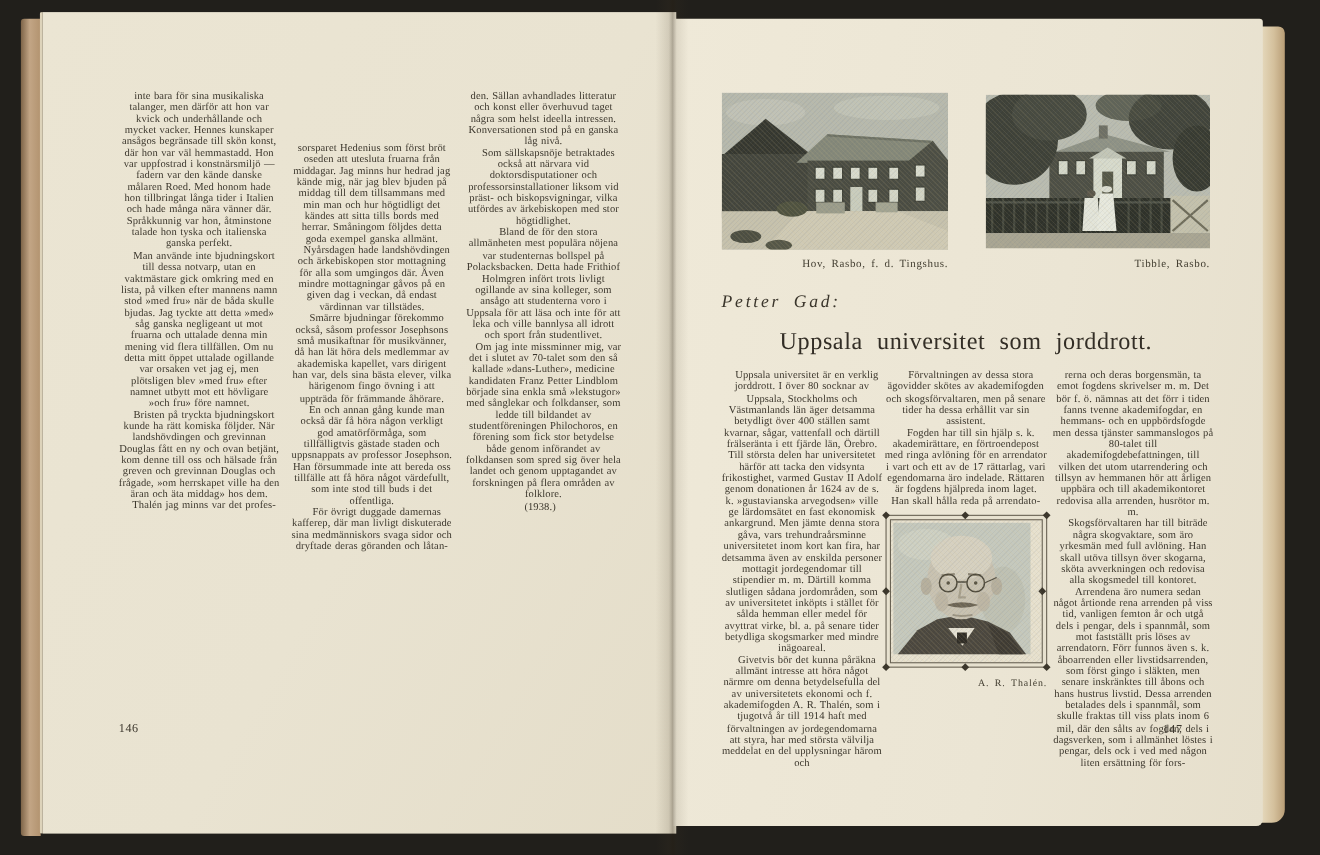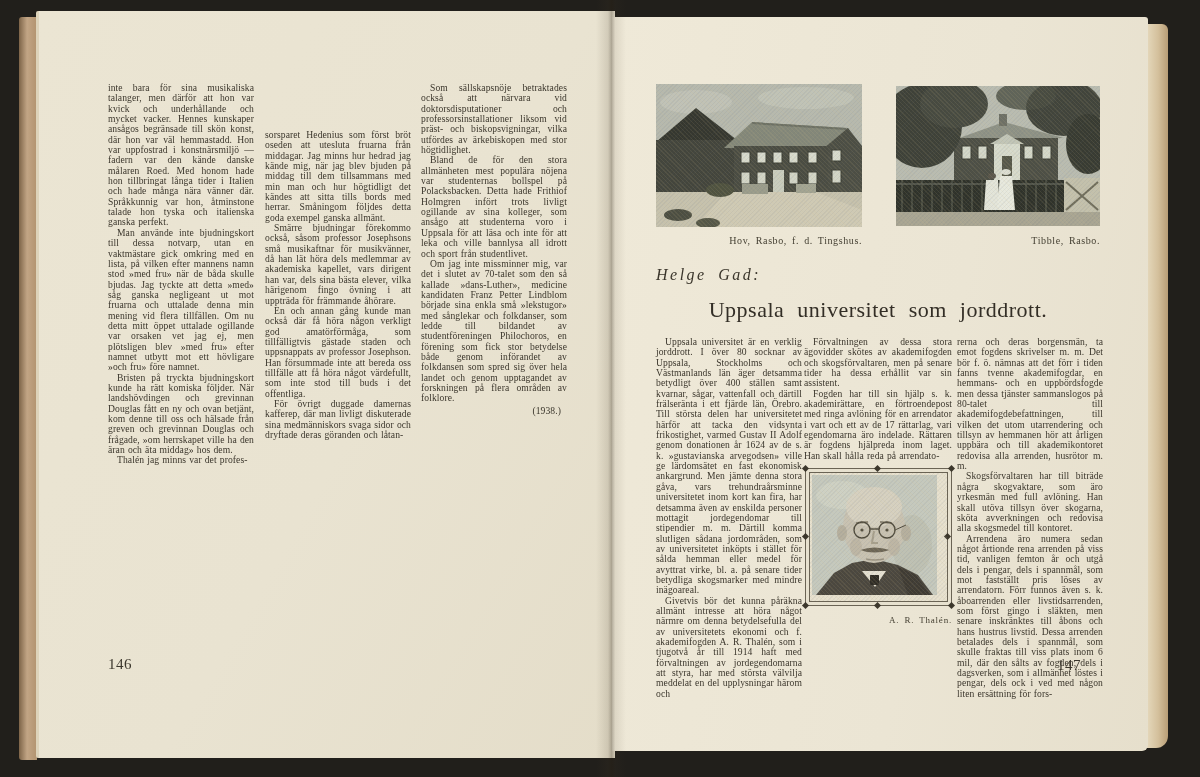--- a/index.html
+++ b/index.html
@@ -20,25 +20,25 @@
     border-left:3px solid #ddd3ba;border-radius:2px 0 0 2px;}
   #right-page{left:612px;top:17px;width:536px;height:734px;
     background:linear-gradient(100deg,#efe9d8 0%,#ebe5d4 60%,#e6dfcc 100%);
     border-radius:0 3px 6px 0;}
   #binding{position:absolute;left:596px;top:0;width:30px;height:777px;
     background:linear-gradient(90deg,rgba(70,58,38,0) 0%,rgba(70,58,38,.14) 40%,
       rgba(45,35,20,.32) 52%,rgba(70,58,38,.10) 64%,rgba(70,58,38,0) 100%);}
 
   .col{position:absolute;text-align:justify;}
   .col p{margin:0;font-size:9.6px;line-height:10.35px;letter-spacing:.08px;
-    word-spacing:.6px;}
+    word-spacing:.6px;text-align:center;}
   .col p.ind{text-indent:9px;}
   .sig{text-align:right;padding-right:6px;margin-top:2px !important;}
 
-  .pagenum{position:absolute;font-size:15px;letter-spacing:.5px;}
+  .pagenum{position:absolute;font-size:11px;letter-spacing:.5px;}
 
   .caption{position:absolute;font-size:10px;letter-spacing:.6px;word-spacing:2px;
     text-align:right;color:#454033;}
 
   #byline{position:absolute;left:44px;top:249px;font-style:italic;font-size:16px;
     letter-spacing:2.5px;word-spacing:5px;color:#3a352b;}
   #article-title{position:absolute;left:40px;top:280px;width:452px;text-align:center;
     font-size:22px;letter-spacing:.5px;word-spacing:7px;color:#332e26;}
 
   .photo{position:absolute;overflow:hidden;}
@@ -72,25 +72,27 @@
 
   <div id="left-page" class="page">
     <div class="col" style="left:69px;top:72px;width:146px;">
       <p>inte bara för sina musikaliska talanger, men därför att hon var kvick och underhållande och mycket vacker. Hennes kunskaper ansågos begränsade till skön konst, där hon var väl hemmastadd. Hon var uppfostrad i konstnärsmiljö — fadern var den kände danske målaren Roed. Med honom hade hon tillbringat långa tider i Italien och hade många nära vänner där. Språkkunnig var hon, åtminstone talade hon tyska och italienska ganska perfekt.</p>
       <p class="ind">Man använde inte bjudningskort till dessa notvarp, utan en vaktmästare gick omkring med en lista, på vilken efter mannens namn stod »med fru» när de båda skulle bjudas. Jag tyckte att detta »med» såg ganska negligeant ut mot fruarna och uttalade denna min mening vid flera tillfällen. Om nu detta mitt öppet uttalade ogillande var orsaken vet jag ej, men plötsligen blev »med fru» efter namnet utbytt mot ett hövligare »och fru» före namnet.</p>
       <p class="ind">Bristen på tryckta bjudningskort kunde ha rätt komiska följder. När landshövdingen och grevinnan Douglas fått en ny och ovan betjänt, kom denne till oss och hälsade från greven och grevinnan Douglas och frågade, »om herrskapet ville ha den äran och äta middag» hos dem.</p>
       <p class="ind">Thalén jag minns var det profes-</p>
     </div>
     <div class="col" style="left:226px;top:72px;width:146px;margin-top:47px;">
       <p>sorsparet Hedenius som först bröt oseden att utesluta fruarna från middagar. Jag minns hur hedrad jag kände mig, när jag blev bjuden på middag till dem tillsammans med min man och hur högtidligt det kändes att sitta tills bords med herrar. Småningom följdes detta goda exempel ganska allmänt.</p>
+      <p class="ind">Nyårsdagen hade landshövdingen och ärkebiskopen stor mottagning för alla som umgingos där. Även mindre mottagningar gåvos på en given dag i veckan, då endast värdinnan var tillstädes.</p>
       <p class="ind">Smärre bjudningar förekommo också, såsom professor Josephsons små musikaftnar för musikvänner, då han lät höra dels medlemmar av akademiska kapellet, vars dirigent han var, dels sina bästa elever, vilka härigenom fingo övning i att uppträda för främmande åhörare.</p>
       <p class="ind">En och annan gång kunde man också där få höra någon verkligt god amatörförmåga, som tillfälligtvis gästade staden och uppsnappats av professor Josephson. Han försummade inte att bereda oss tillfälle att få höra något värdefullt, som inte stod till buds i det offentliga.</p>
       <p class="ind">För övrigt duggade damernas kafferep, där man livligt diskuterade sina medmänniskors svaga sidor och dryftade deras göranden och låtan-</p>
     </div>
     <div class="col" style="left:382px;top:72px;width:146px;">
+      <p>den. Sällan avhandlades litteratur och konst eller överhuvud taget några som helst ideella intressen. Konversationen stod på en ganska låg nivå.</p>
       <p class="ind">Som sällskapsnöje betraktades också att närvara vid doktorsdisputationer och professorsinstallationer liksom vid präst- och biskopsvigningar, vilka utfördes av ärkebiskopen med stor högtidlighet.</p>
       <p class="ind">Bland de för den stora allmänheten mest populära nöjena var studenternas bollspel på Polacksbacken. Detta hade Frithiof Holmgren infört trots livligt ogillande av sina kolleger, som ansågo att studenterna voro i Uppsala för att läsa och inte för att leka och ville bannlysa all idrott och sport från studentlivet.</p>
       <p class="ind">Om jag inte missminner mig, var det i slutet av 70-talet som den så kallade »dans-Luther», medicine kandidaten Franz Petter Lindblom började sina enkla små »lekstugor» med sånglekar och folkdanser, som ledde till bildandet av studentföreningen Philochoros, en förening som fick stor betydelse både genom införandet av folkdansen som spred sig över hela landet och genom upptagandet av forskningen på flera områden av folklore.</p>
       <p class="sig">(1938.)</p>
     </div>
     <div class="pagenum" style="left:69px;top:645px;">146</div>
   </div>
 
   <div id="right-page" class="page">
 
@@ -191,21 +193,21 @@
           <polygon points="90,94 102,94 104,124 88,124" fill="#e3e5da"></polygon>
           <ellipse cx="110" cy="86" rx="5" ry="3" fill="#dcded2"></ellipse>
           <polygon points="104,90 116,90 119,124 101,124" fill="#e7e9de"></polygon>
         </g>
         <rect x="0" y="126" width="204" height="14" fill="#a8a593"></rect>
       </svg>
       <div class="ht"></div>
     </div>
     <div class="caption" style="left:284px;top:218px;width:204px;">Tibble, Rasbo.</div>
 
-    <div id="byline">Helge Gad:</div>
+    <div id="byline">Petter Gad:</div>
     <div id="article-title">Uppsala universitet som jorddrott.</div>
 
     <div class="col" style="left:44px;top:320px;width:146px;">
       <p class="ind">Uppsala universitet är en verklig jorddrott. I över 80 socknar av Uppsala, Stockholms och Västmanlands län äger detsamma betydligt över 400 ställen samt kvarnar, sågar, vattenfall och därtill frälseränta i ett fjärde län, Örebro. Till största delen har universitetet härför att tacka den vidsynta frikostighet, varmed Gustav II Adolf genom donationen år 1624 av de s. k. »gustavianska arvegodsen» ville ge lärdomsätet en fast ekonomisk ankargrund. Men jämte denna stora gåva, vars trehundraårsminne universitetet inom kort kan fira, har detsamma även av enskilda personer mottagit jordegendomar till stipendier m. m. Därtill komma slutligen sådana jordområden, som av universitetet inköpts i stället för sålda hemman eller medel för avyttrat virke, bl. a. på senare tider betydliga skogsmarker med mindre inägoareal.</p>
       <p class="ind">Givetvis bör det kunna påräkna allmänt intresse att höra något närmre om denna betydelsefulla del av universitetets ekonomi och f. akademifogden A. R. Thalén, som i tjugotvå år till 1914 haft med förvaltningen av jordegendomarna att styra, har med största välvilja meddelat en del upplysningar härom och</p>
     </div>
 
     <div class="col" id="r-col2">
       <p class="ind">Förvaltningen av dessa stora ägovidder skötes av akademifogden och skogsförvaltaren, men på senare tider ha dessa erhållit var sin assistent.</p>
       <p class="ind">Fogden har till sin hjälp s. k. akademirättare, en förtroendepost med ringa avlöning för en arrendator i vart och ett av de 17 rättarlag, vari egendomarna äro indelade. Rättaren är fogdens hjälpreda inom laget. Han skall hålla reda på arrendato-</p>

